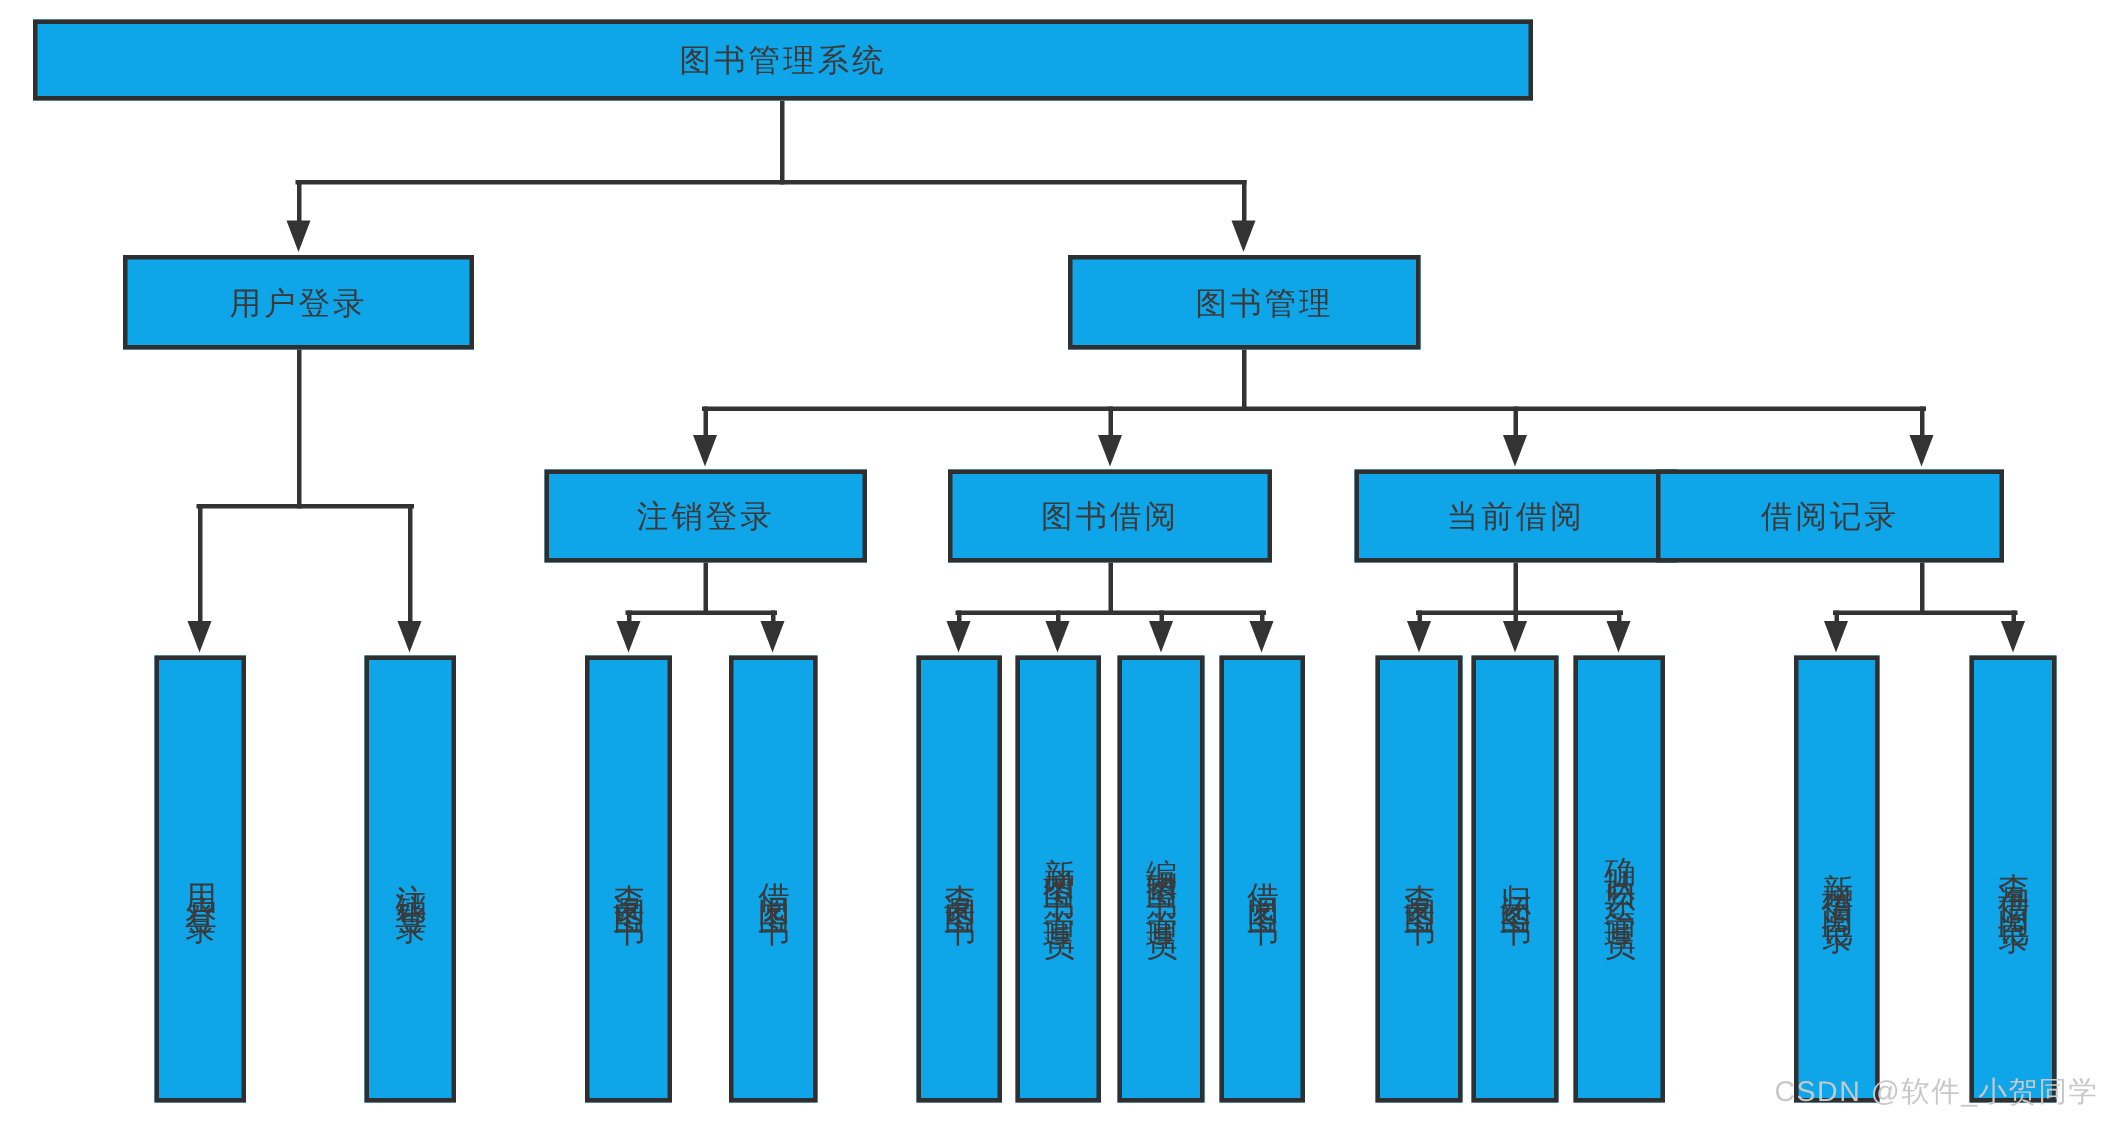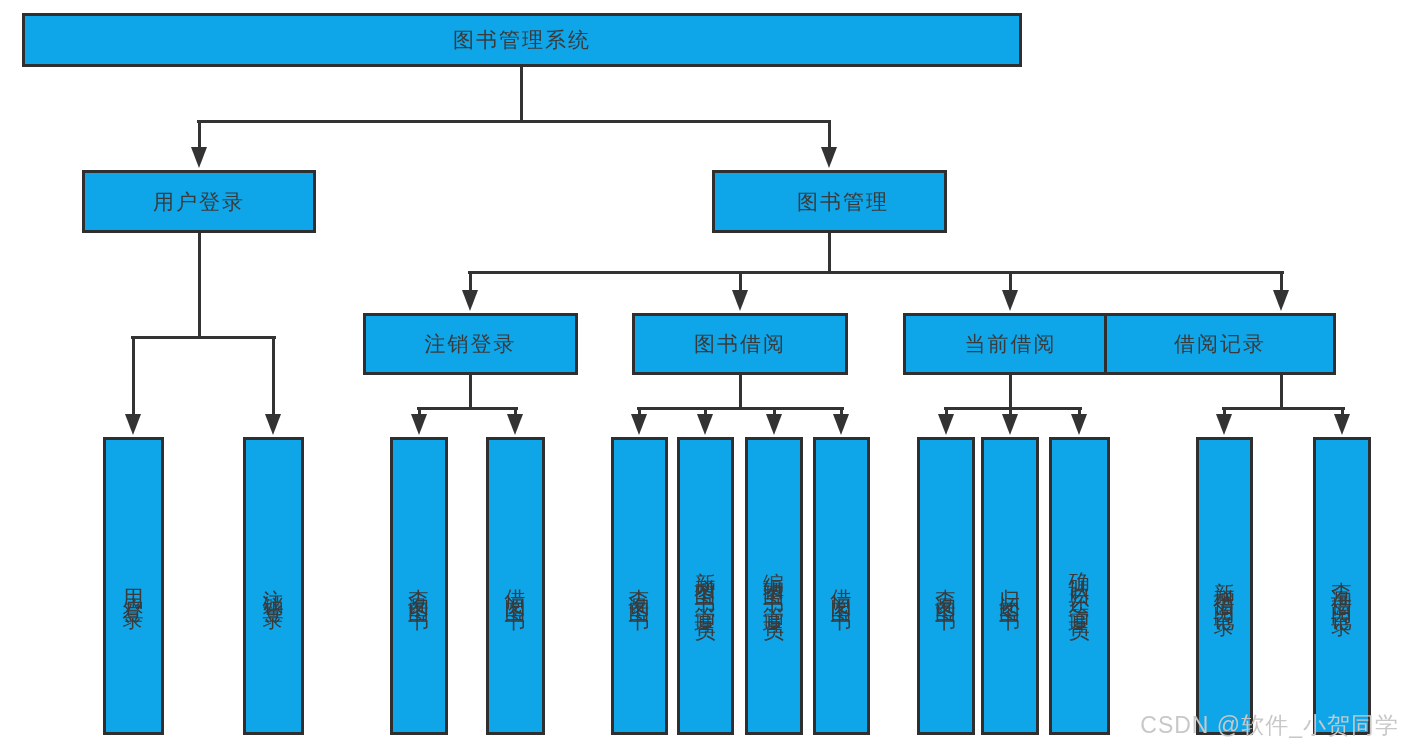--- a/index.html
+++ b/index.html
@@ -42,21 +42,21 @@
   .arrow {
     position: absolute; width: 0; height: 0;
     border-left: 8px solid transparent;
     border-right: 8px solid transparent;
     border-top: 21px solid var(--line, #333333);
     z-index: 1;
   }
   #watermark {
     position: absolute;
     right: 6px; bottom: 6px;
-    font-size: 23px;
+    font-size: 19px;
     letter-spacing: 1px;
     color: var(--wm, #c8c8c8);
     z-index: 5;
   }
 </style>
 </head>
 <body>
 
 <div id="canvas">
 

